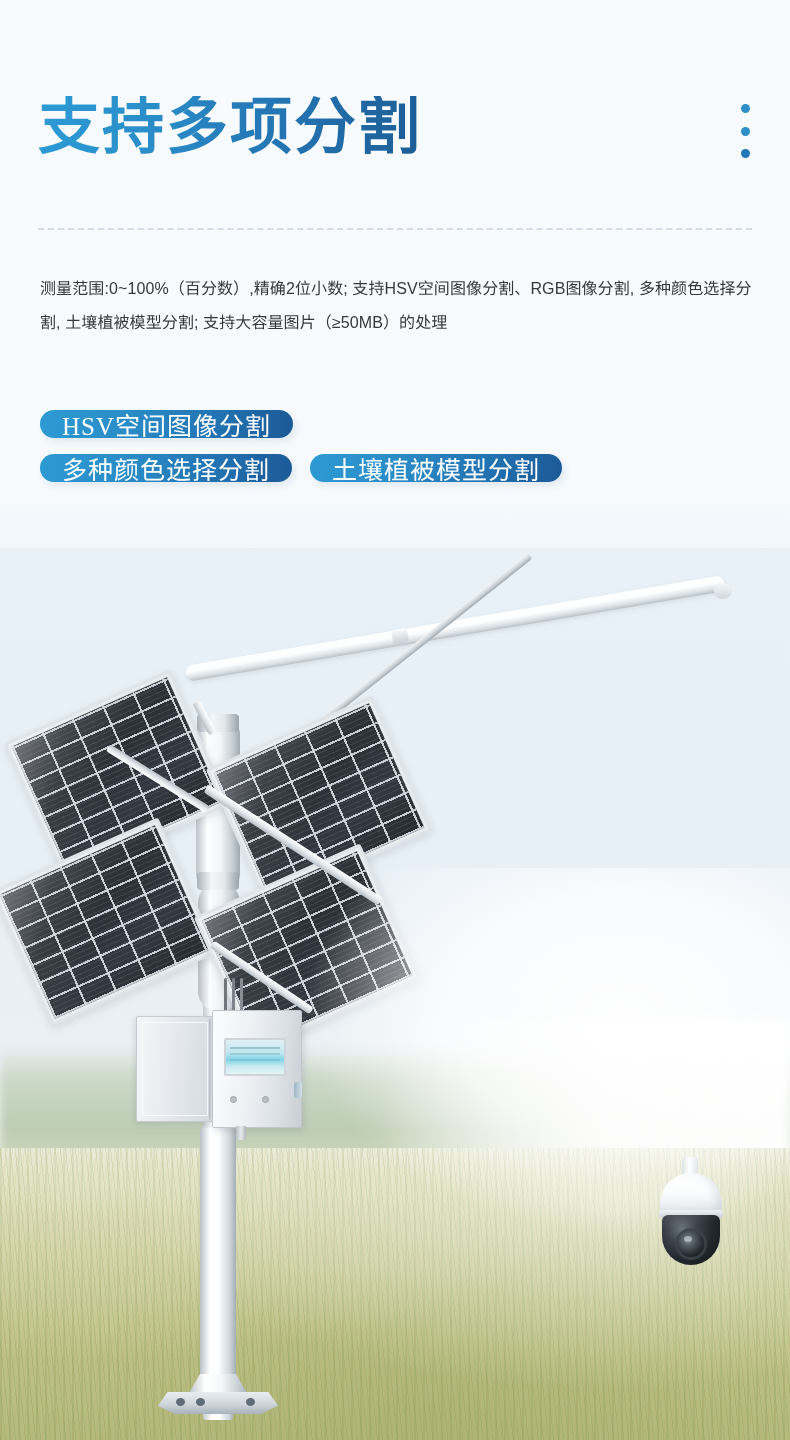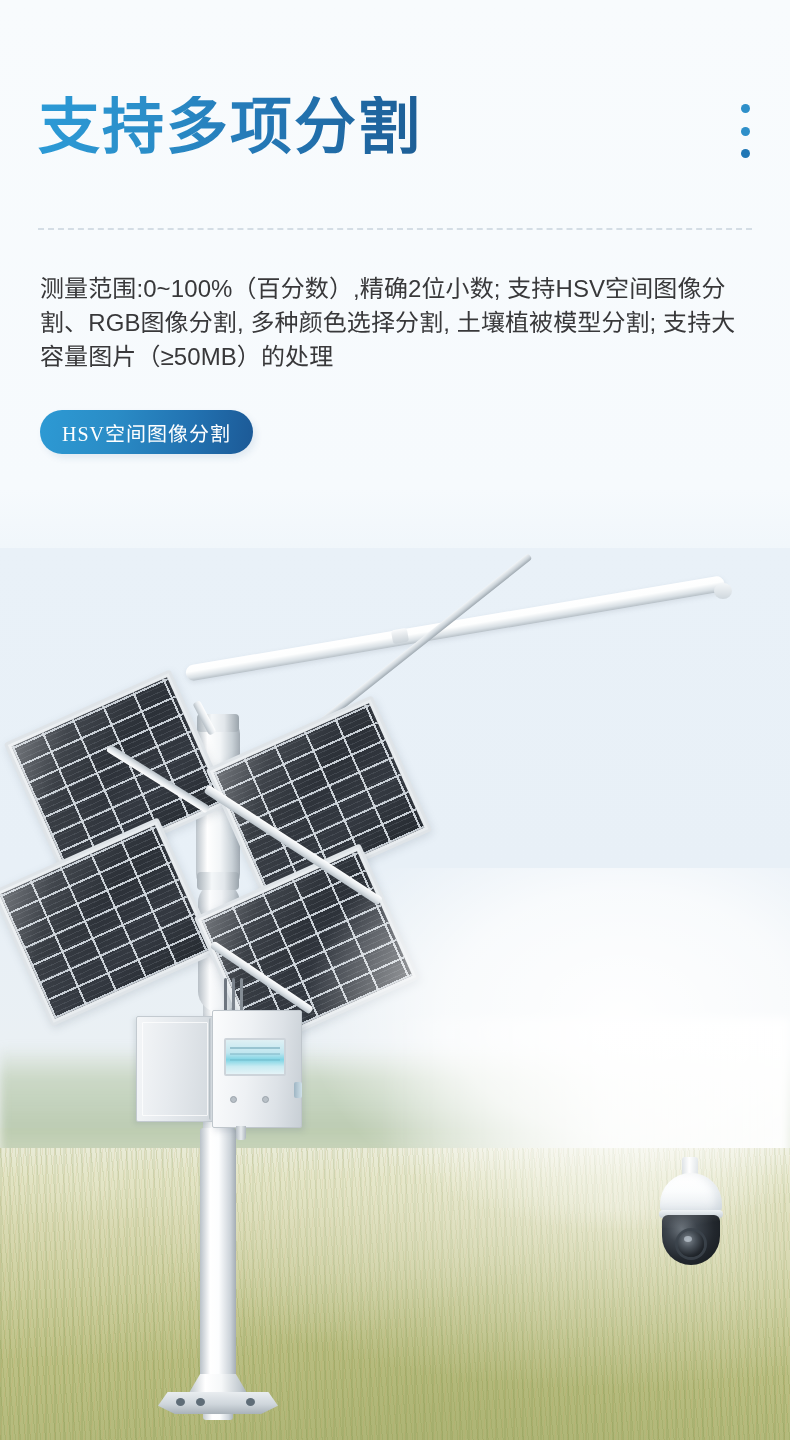--- a/index.html
+++ b/index.html
@@ -78,21 +78,21 @@
     height: 0;
     border-top: 2px dashed #d4dde5;
   }
 
   
   .desc {
     position: absolute;
     left: 40px;
     right: 34px;
     top: 272px;
-    font-size: 24px;
+    font-size: 16px;
     line-height: 34px;
     color: #38383a;
     letter-spacing: 0.1px;
     font-family: "Liberation Sans", "DejaVu Sans", sans-serif;
   }
 
   
   .tag-rows {
     position: absolute;
     left: 40px;
@@ -101,26 +101,26 @@
   }
   .tag-row {
     display: flex;
     gap: 18px;
     margin-bottom: 16px;
   }
   .tag {
     display: inline-flex;
     align-items: center;
     justify-content: center;
-    height: 44px;
+    height: 28px;
     padding: 0 22px;
     border-radius: 24px;
     color: #ffffff;
     font-family: "Liberation Serif", "DejaVu Serif", serif;
-    font-size: 20px;
+    font-size: 25px;
     font-weight: 400;
     letter-spacing: 1px;
     white-space: nowrap;
     background: linear-gradient(100deg, #2d9ad4 0%, #2a8cc6 35%, #2272b1 70%, #1c5996 100%);
     box-shadow: 3px 4px 7px rgba(40, 90, 140, 0.10);
     cursor: pointer;
     border: none;
   }
 
   
@@ -558,20 +558,24 @@
 
     <div class="divider"></div>
   </div>
 
   <p class="desc">测量范围:0~100%（百分数）,精确2位小数; 支持HSV空间图像分割、RGB图像分割, 多种颜色选择分割, 土壤植被模型分割; 支持大容量图片（≥50MB）的处理</p>
 
   <div class="tag-rows">
     <div class="tag-row">
       <span class="tag">HSV空间图像分割</span>
     </div>
+    <div class="tag-row">
+      <span class="tag">多种颜色选择分割</span>
+      <span class="tag">土壤植被模型分割</span>
+    </div>
   </div>
 
   <div class="photo">
 
     <div class="sky"></div>
     <div class="treeline"></div>
     <div class="treeline-fade"></div>
     <div class="field"></div>
     <div class="haze"></div>
 

